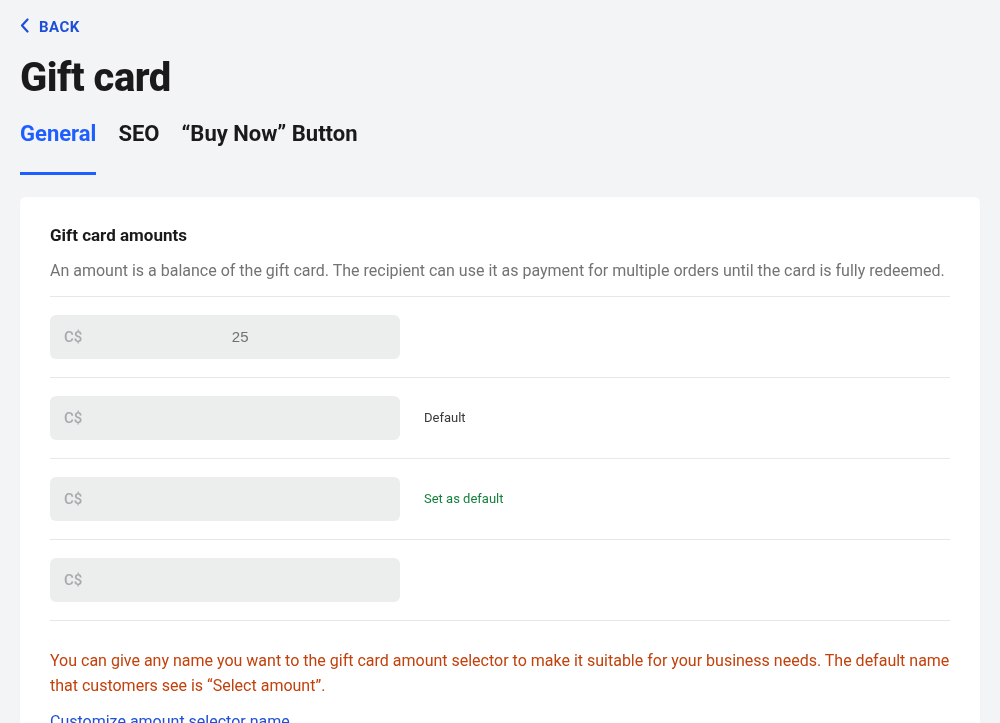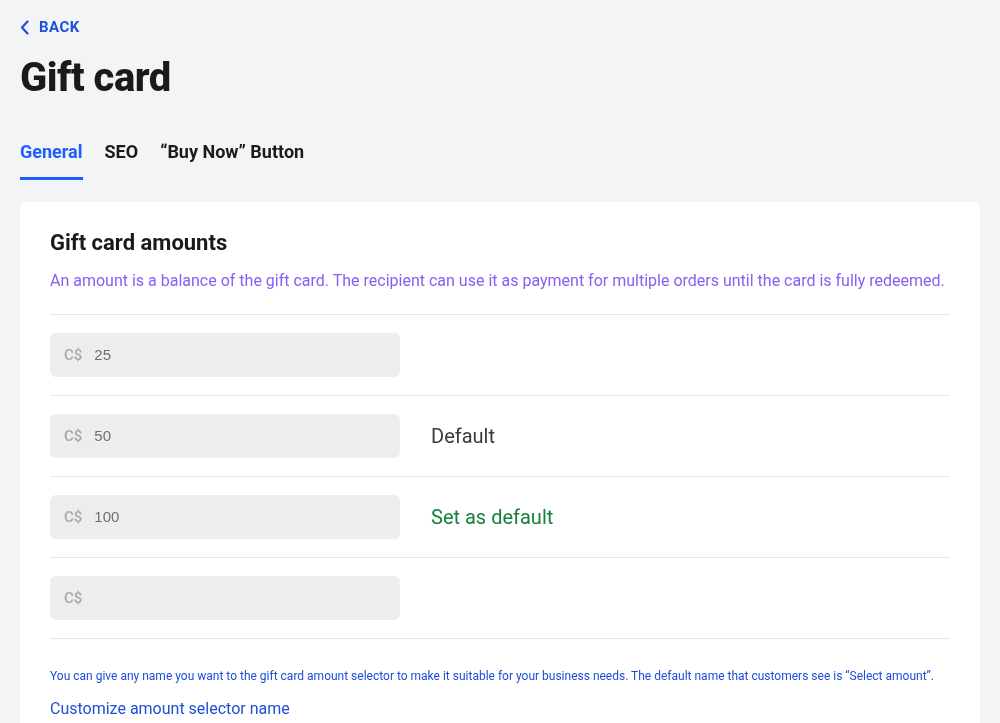--- a/index.html
+++ b/index.html
@@ -13,72 +13,71 @@
       color: #1a1a1a;
       width: 1000px;
       height: 723px;
       overflow: hidden;
     }
     .page {
       padding: 18px 20px 0 20px;
     }
     .back-link {
       display: inline-flex;
-      align-items: center;
       gap: 10px;
       color: #1e4fd6;
       font-weight: 700;
       font-size: 15px;
       letter-spacing: 0.5px;
       cursor: pointer;
       margin-bottom: 18px;
     }
     .back-link svg {
       width: 9px;
       height: 15px;
     }
     .page-title {
       font-size: 40px;
       font-weight: 800;
-      margin-bottom: 40px;
+      margin-bottom: 20px;
       letter-spacing: -0.5px;
     }
     .tabs {
       display: flex;
       gap: 22px;
       margin-bottom: 22px;
     }
     .tab {
-      font-size: 18px;
+      font-size: 22px;
       font-weight: 700;
       color: #1a1a1a;
-      padding-bottom: 15px;
+      padding-bottom: 26px;
       cursor: pointer;
       border-bottom: 3px solid transparent;
     }
     .tab.active {
       color: #1e5eff;
       border-bottom: 3px solid #1e5eff;
     }
     .card {
       background: #fff;
       border-radius: 6px;
       padding: 28px 30px 30px 30px;
       box-shadow: 0 1px 2px rgba(0,0,0,0.03);
     }
     .section-title {
-      font-size: 22px;
+      font-size: 17px;
       font-weight: 700;
       margin-bottom: 14px;
     }
     .section-desc {
       font-size: 16px;
-      color: #8b5cf6;
+      color: #737373;
       line-height: 1.55;
-      margin-bottom: 20px;
+      margin-bottom: 12px;
     }
     .amount-row {
       display: flex;
       align-items: center;
       padding: 18px 0;
       border-top: 1px solid #e7e7e9;
     }
     .amount-input {
       display: flex;
       align-items: center;
@@ -95,39 +94,40 @@
       margin-right: 12px;
     }
     .amount-value {
       background: transparent;
       border: none;
       outline: none;
       font-size: 15px;
       color: #6f7274;
       font-weight: 500;
       width: 100%;
+      text-align: center;
     }
     .row-action {
-      margin-left: 31px;
-      font-size: 20px;
+      margin-left: 24px;
+      font-size: 13px;
     }
     .row-action.default-label {
       color: #3a3a3a;
     }
     .row-action.link {
       color: #15803d;
       cursor: pointer;
     }
     .divider-bottom {
       border-top: 1px solid #e7e7e9;
       margin-bottom: 28px;
     }
     .footer-desc {
-      font-size: 12px;
-      color: #1d4ed8;
+      font-size: 16px;
+      color: #c2410c;
       line-height: 1.55;
       margin-bottom: 14px;
     }
     .customize-link {
       color: #1e4fd6;
       font-size: 16px;
       cursor: pointer;
     }
   </style>
 </head>
@@ -156,29 +156,27 @@
     <div class="amount-row">
       <div class="amount-input">
         <span class="currency-prefix">C$</span>
         <input class="amount-value" value="25" style="">
       </div>
     </div>
 
     <div class="amount-row">
       <div class="amount-input">
         <span class="currency-prefix">C$</span>
-        <input class="amount-value" value="50" style="">
       </div>
       <span class="row-action default-label">Default</span>
     </div>
 
     <div class="amount-row">
       <div class="amount-input">
         <span class="currency-prefix">C$</span>
-        <input class="amount-value" value="100" style="">
       </div>
       <span class="row-action link">Set as default</span>
     </div>
 
     <div class="amount-row">
       <div class="amount-input">
         <span class="currency-prefix">C$</span>
       </div>
     </div>
 

